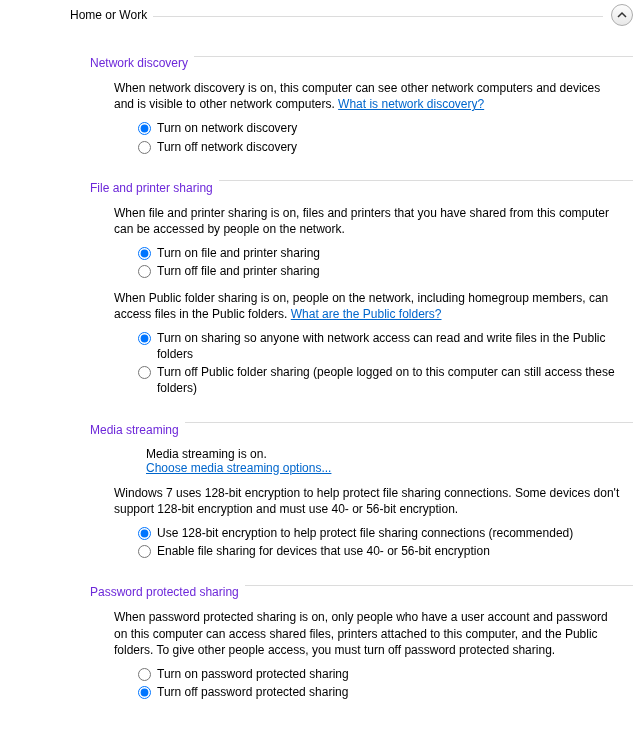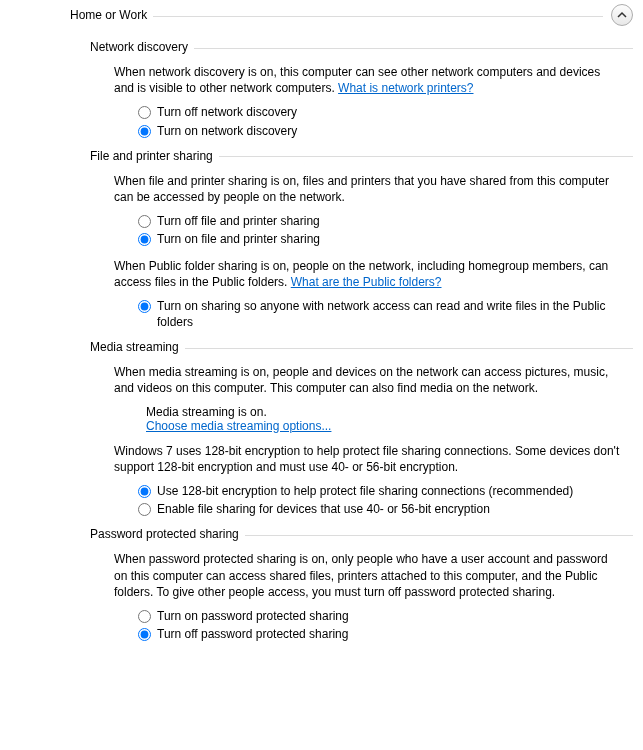--- a/index.html
+++ b/index.html
@@ -47,21 +47,22 @@
     margin-top: 10px;
   }
   .section-header {
     display: flex;
     align-items: center;
     margin-bottom: 10px;
   }
   .section-header .title {
     white-space: nowrap;
     padding-right: 6px;
-    color: #000000;
+    color: #6d28d9;
+    margin-top: 16px;
   }
   .section-header .line {
     flex: 1;
     height: 1px;
     background: #dcdcdc;
     margin-top: 2px;
   }
   .desc {
     margin-left: 24px;
     margin-right: 10px;
@@ -106,70 +107,73 @@
       </svg>
   </span>
 </div>
 
 <div class="section">
   <div class="section-header">
     <span class="title">Network discovery</span>
     <span class="line"></span>
   </div>
   <div class="desc">
-    <span>When network discovery is on, this computer can see other network computers and devices and is visible to other network computers. </span><a class="link">What is network printers?</a>
-  </div>
-  <div class="radio-group">
+    <span>When network discovery is on, this computer can see other network computers and devices and is visible to other network computers. </span><a class="link">What is network discovery?</a>
+  </div>
+  <div class="radio-group">
+    <div class="radio-row">
+      <input type="radio" name="nd" checked="" style="">
+      <label>Turn on network discovery</label>
+    </div>
     <div class="radio-row">
       <input type="radio" name="nd" style="">
       <label>Turn off network discovery</label>
     </div>
-    <div class="radio-row">
-      <input type="radio" name="nd" checked="" style="">
-      <label>Turn on network discovery</label>
-    </div>
   </div>
 </div>
 
 <div class="section">
   <div class="section-header">
     <span class="title">File and printer sharing</span>
     <span class="line"></span>
   </div>
   <div class="desc">When file and printer sharing is on, files and printers that you have shared from this computer can be accessed by people on the network.</div>
   <div class="radio-group">
+    <div class="radio-row">
+      <input type="radio" name="fp" checked="" style="">
+      <label>Turn on file and printer sharing</label>
+    </div>
     <div class="radio-row">
       <input type="radio" name="fp" style="">
       <label>Turn off file and printer sharing</label>
     </div>
-    <div class="radio-row">
-      <input type="radio" name="fp" checked="" style="">
-      <label>Turn on file and printer sharing</label>
-    </div>
   </div>
 </div>
 
 <div class="section">
   <div class="desc">
     <span>When Public folder sharing is on, people on the network, including homegroup members, can access files in the Public folders. </span><a class="link">What are the Public folders?</a>
   </div>
   <div class="radio-group">
     <div class="radio-row">
       <input type="radio" name="pf" checked="" style="">
       <label>Turn on sharing so anyone with network access can read and write files in the Public folders</label>
     </div>
+    <div class="radio-row">
+      <input type="radio" name="pf" style="">
+      <label>Turn off Public folder sharing (people logged on to this computer can still access these folders)</label>
+    </div>
   </div>
 </div>
 
 <div class="section">
   <div class="section-header">
     <span class="title">Media streaming</span>
     <span class="line"></span>
   </div>
-  <div class="desc">When media streaming is on, people and devices on the network can access pictures, music, and videos on this computer. This computer can also find media on the network.</div>
   <div class="status-block">
     <div>Media streaming is on.</div>
     <a class="link">Choose media streaming options...</a>
   </div>
 </div>
 
 <div class="section">
   <div class="desc">Windows 7 uses 128-bit encryption to help protect file sharing connections. Some devices don't support 128-bit encryption and must use 40- or 56-bit encryption.</div>
   <div class="radio-group">
     <div class="radio-row">

